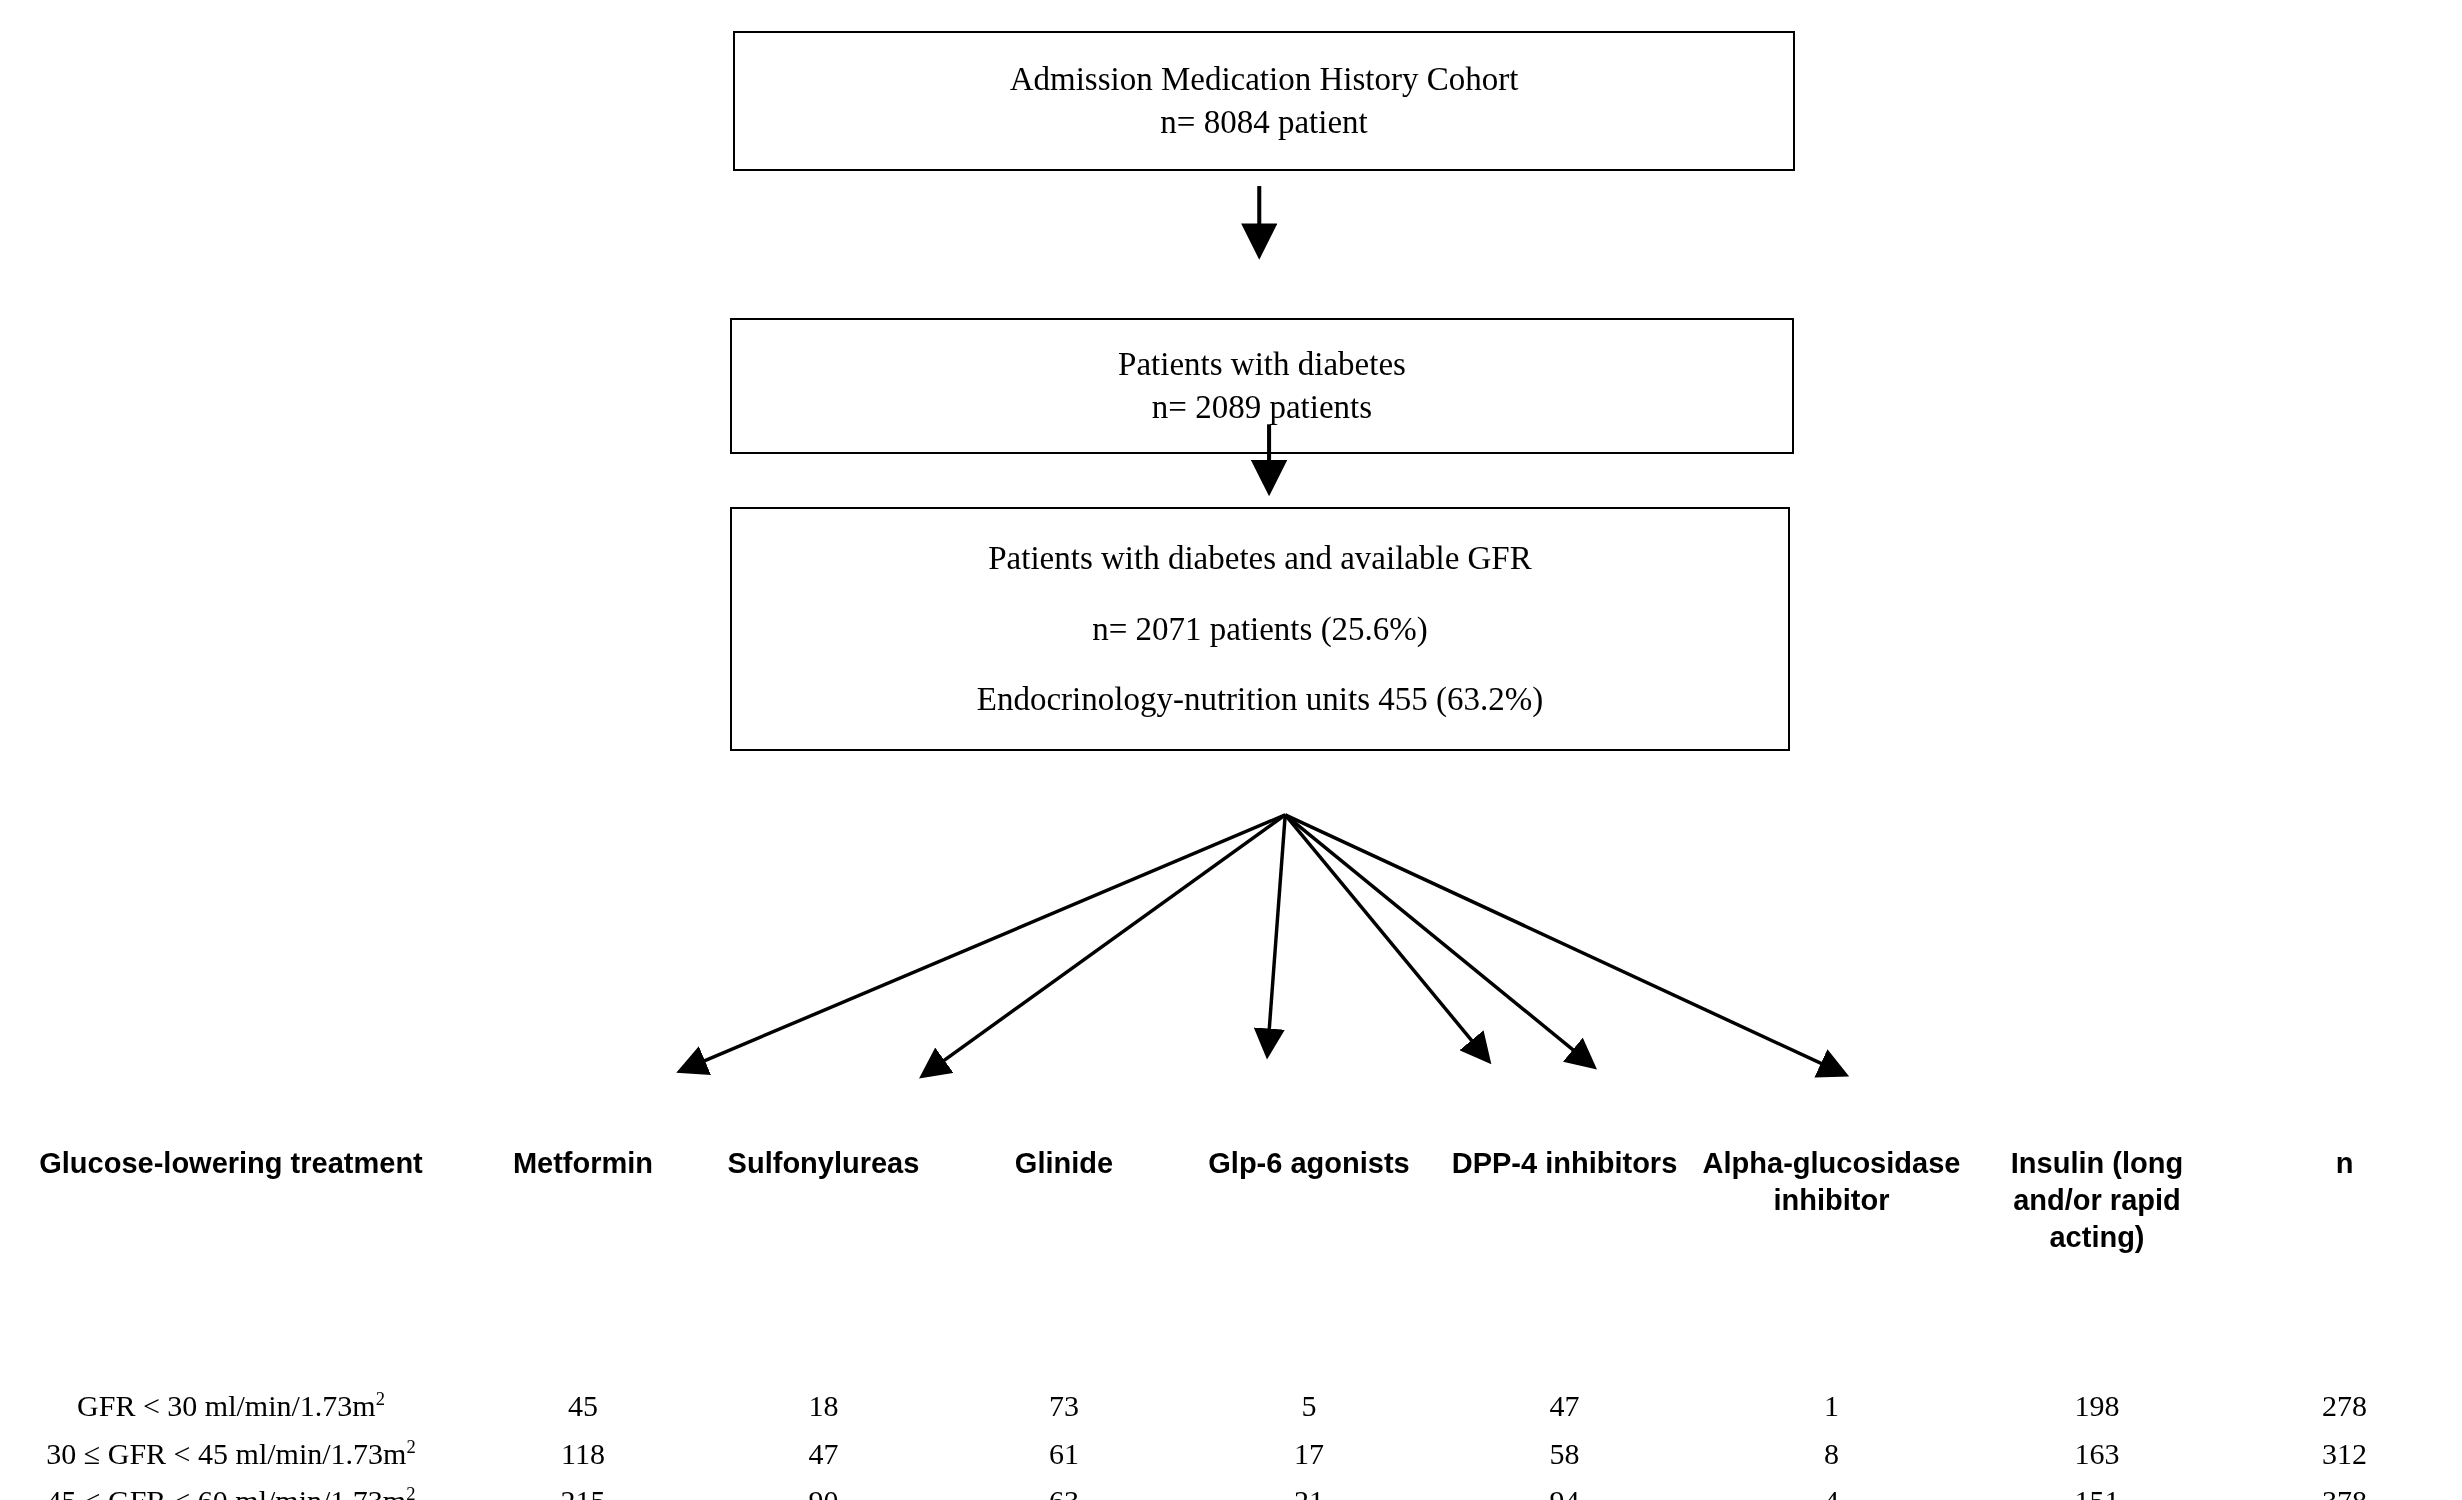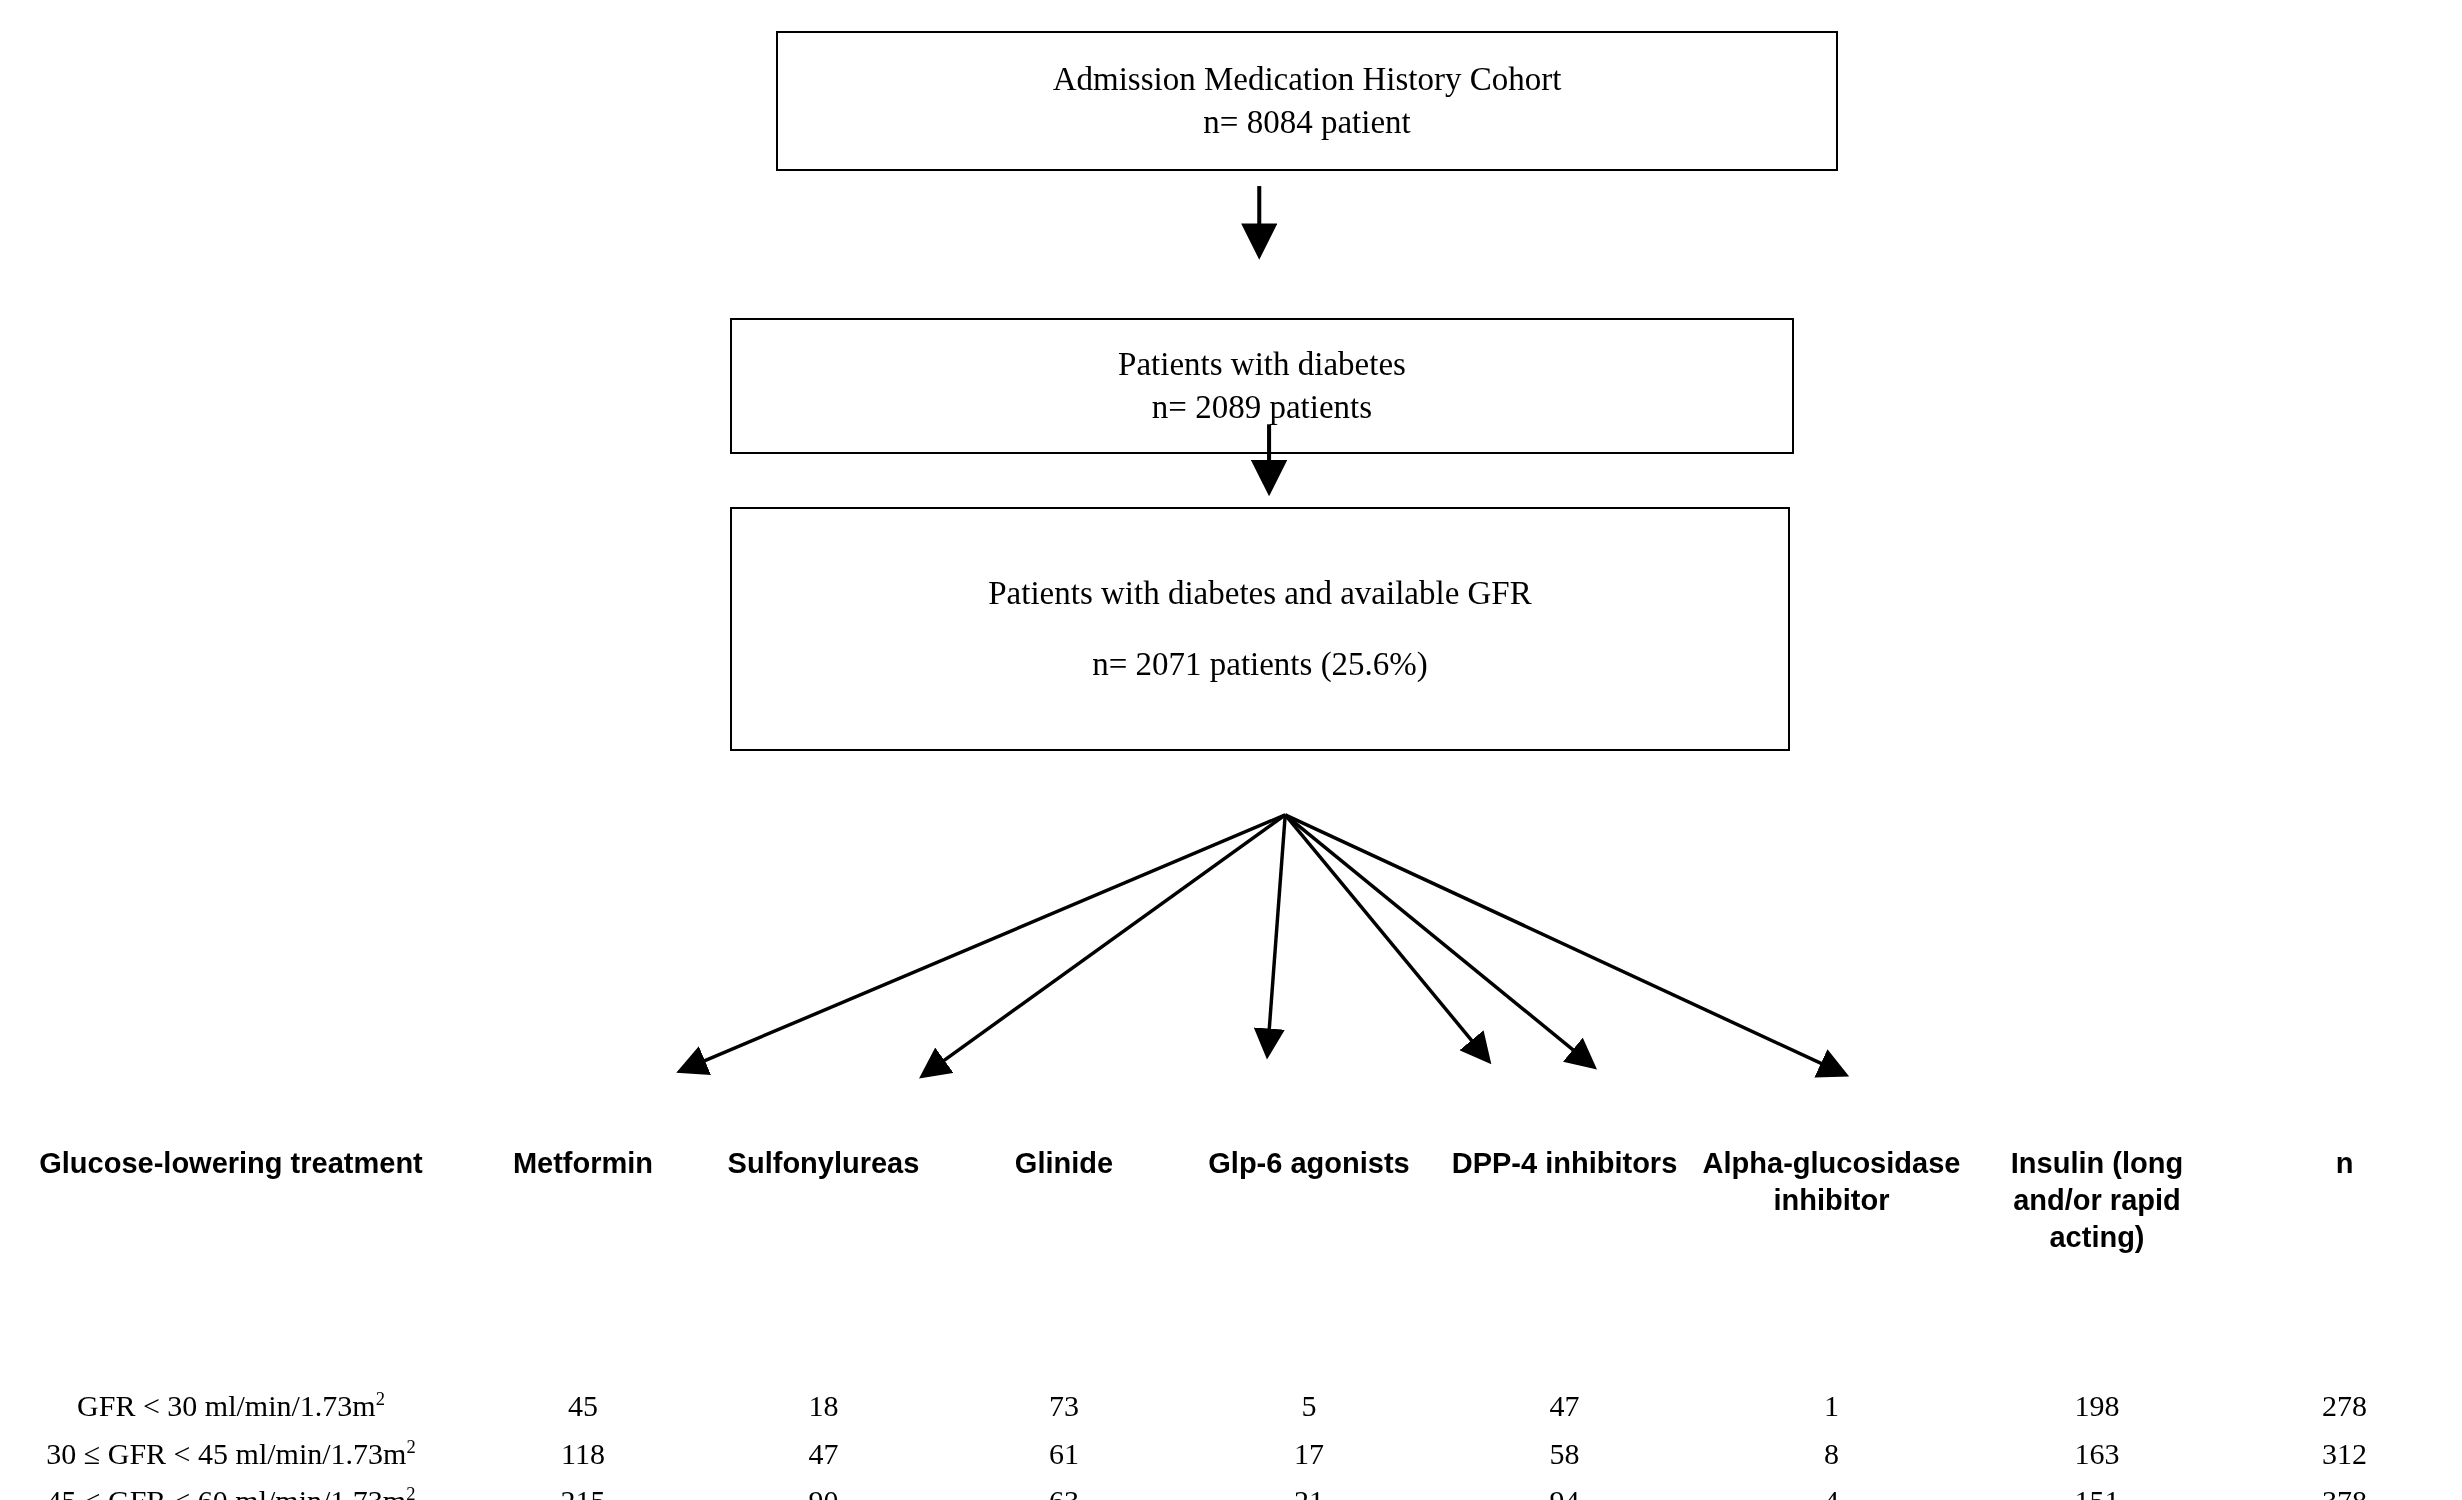--- a/index.html
+++ b/index.html
@@ -29,21 +29,21 @@
     flex-direction: column;
     align-items: center;
     justify-content: center;
     font-family: "Liberation Serif", "DejaVu Serif", serif;
     font-size: 33px;
     line-height: 1.30;
     text-align: center;
   }
   .flow-box .line { white-space: nowrap; }
 
-  #box-cohort   { left: 733px; top: 31px;  width: 1062px; height: 140px; margin-left: 43px; }
+  #box-cohort   { left: 733px; top: 31px;  width: 1062px; height: 140px; }
   #box-diabetes { left: 730px; top: 273px; width: 1064px; height: 136px; margin-top: 45px; }
   #box-gfr      { left: 730px; top: 507px; width: 1060px; height: 244px; gap: 28px; }
 
   
   #arrow-layer {
     position: absolute;
     left: 0; top: 0;
     width: 2462px;
     height: 1501px;
     pointer-events: none;
@@ -105,20 +105,21 @@
   </div>
 
   <div class="flow-box" id="box-diabetes">
     <div class="line">Patients with diabetes</div>
     <div class="line">n= 2089 patients</div>
   </div>
 
   <div class="flow-box" id="box-gfr">
     <div class="line">Patients with diabetes and available GFR</div>
     <div class="line">n= 2071 patients (25.6%)</div>
+    <div class="line">Endocrinology-nutrition units 455 (63.2%)</div>
   </div>
 
   <svg id="arrow-layer" viewBox="0 0 4268 2601">
     <defs>
       <marker id="ah" markerWidth="9" markerHeight="9" refX="7.6" refY="4.5" orient="auto" markerUnits="strokeWidth">
         <path d="M0,0 L9,4.5 L0,9 Z" fill="#000000"></path>
       </marker>
     </defs>
 
     <line x1="2183" y1="322" x2="2183" y2="440" stroke="#000000" stroke-width="7" marker-end="url(#ah)"></line>

